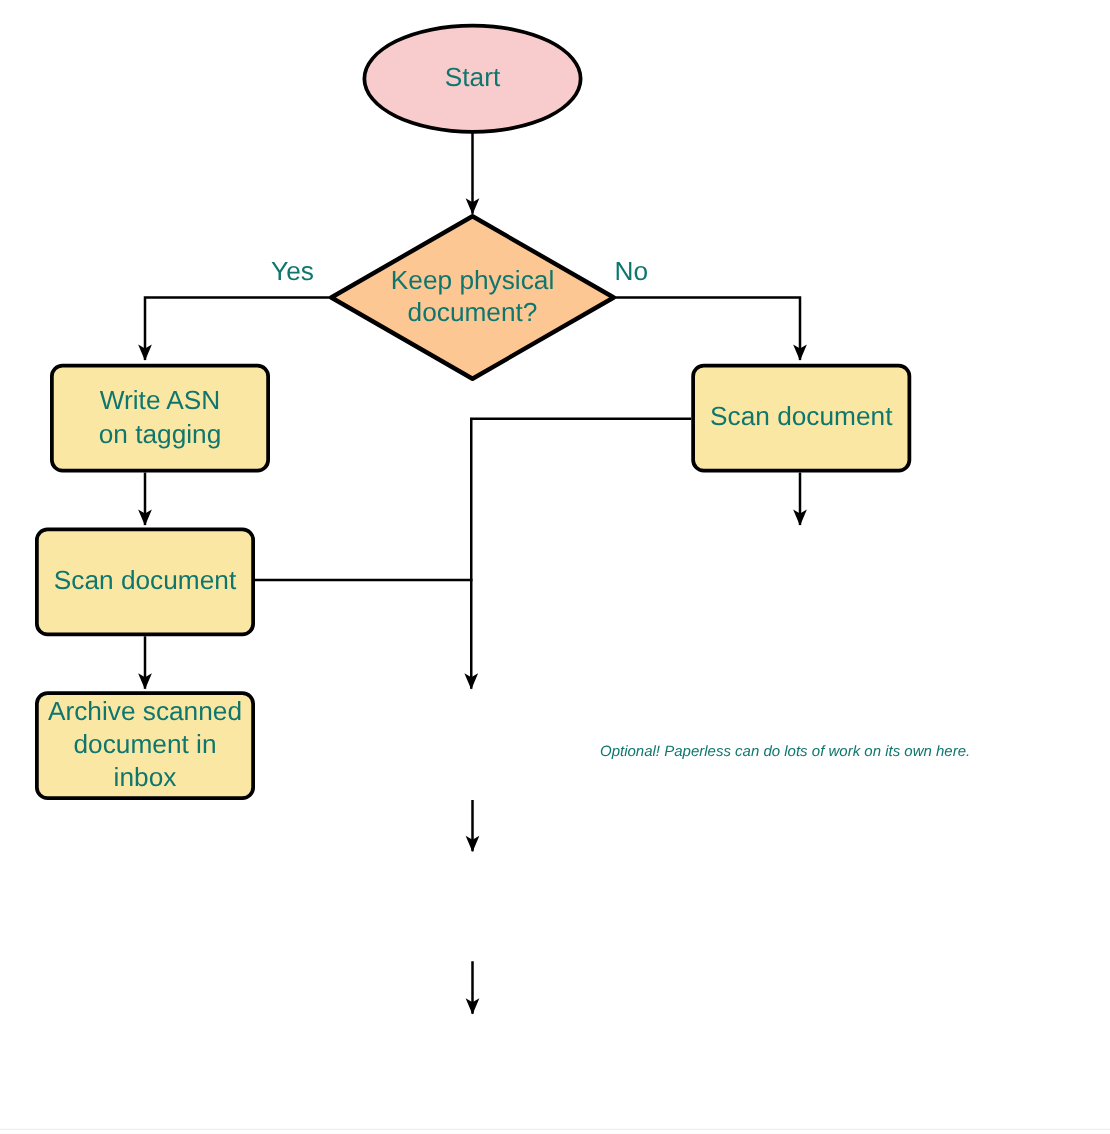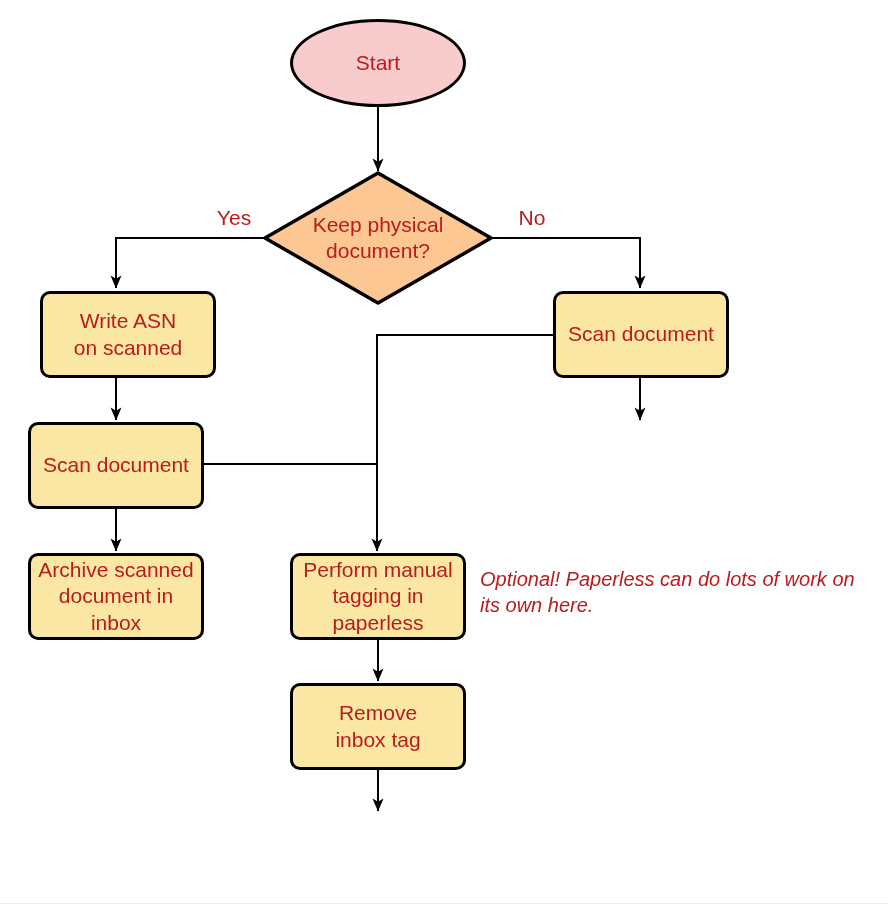--- a/index.html
+++ b/index.html
@@ -2,21 +2,21 @@
 <html><head>
 <meta charset="utf-8">
 <style>
   html, body { margin: 0; padding: 0; background: #ffffff; }
   .canvas {
     position: relative;
     width: 888px;
     height: 907px;
     background: #ffffff;
     font-family: "Liberation Sans", sans-serif;
-    color: #b91c1c;
+    color: #0f766e;
     overflow: hidden;
   }
   .edges {
     position: absolute;
     left: 0; top: 0;
     width: 888px; height: 907px;
   }
   .edge { stroke: #000000; stroke-width: 2; fill: none; }
   .node {
     position: absolute;
@@ -56,23 +56,23 @@
   .edge-label {
     position: absolute;
     top: 206px;
     transform: translateX(-50%);
     font-size: 21px;
     background: #ffffff;
     padding: 0 3px;
   }
   .annotation {
     position: absolute;
-    left: 480px; top: 566px;
+    left: 480px; top: 594px;
     width: 390px;
-    font-size: 20px;
+    font-size: 12px;
     font-style: italic;
     line-height: 1.32;
   }
   .bottom-line {
     position: absolute;
     left: 0; bottom: 3px;
     width: 888px; height: 1px;
     background: #eeeeee;
   }
 </style>
@@ -106,51 +106,42 @@
     <span class="ln">Start</span>
   </div>
 
   <div class="decision-label">
     <span class="ln">Keep physical</span>
     <span class="ln">document?</span>
   </div>
 
   <div class="edge-label" style="left:234px;">Yes</div>
 
-  <div class="edge-label" style="left:532px;">No</div>
+  <div class="edge-label" style="left:505px;">No</div>
 
   <div class="node process" style="left:40px; top:291px;">
     <span class="ln">Write ASN</span>
-    <span class="ln">on scanned</span>
+    <span class="ln">on tagging</span>
   </div>
 
   <div class="node process" style="left:28px; top:422px;">
     <span class="ln">Scan document</span>
   </div>
 
   <div class="node process" style="left:28px; top:553px;">
     <span class="ln">Archive scanned</span>
     <span class="ln">document in</span>
     <span class="ln">inbox</span>
   </div>
 
   <div class="node process" style="left:553px; top:291px;">
     <span class="ln">Scan document</span>
   </div>
 
 
-  <div class="node process" style="left:290px; top:553px;">
-    <span class="ln">Perform manual</span>
-    <span class="ln">tagging in</span>
-    <span class="ln">paperless</span>
-  </div>
 
-  <div class="node process" style="left:290px; top:683px;">
-    <span class="ln">Remove</span>
-    <span class="ln">inbox tag</span>
-  </div>
 
 
   <div class="annotation">Optional! Paperless can do lots of work on its own here.</div>
 
   <div class="bottom-line"></div>
 
 </div>
 
 </body></html>

